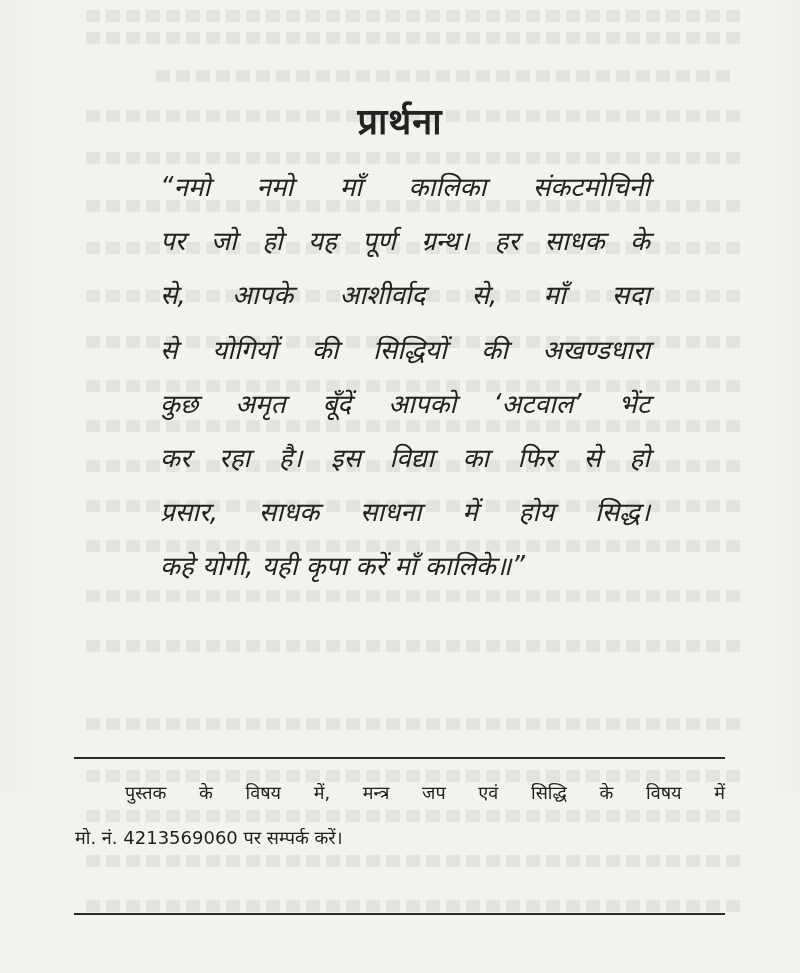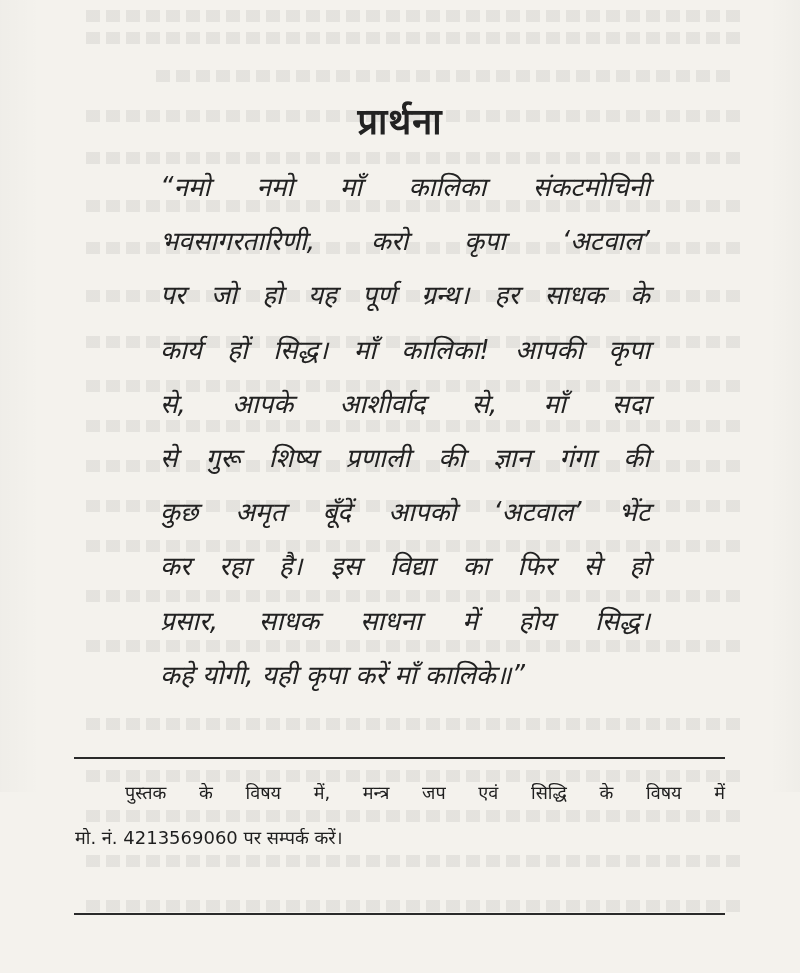--- a/index.html
+++ b/index.html
@@ -120,25 +120,23 @@
   <div class="bleed" style="top:718px;"></div>
   <div class="bleed" style="top:770px;"></div>
   <div class="bleed" style="top:810px;"></div>
   <div class="bleed" style="top:855px;"></div>
   <div class="bleed" style="top:900px;"></div>
 
   <h1 class="title">प्रार्थना</h1>
 
   <div class="prayer">
     <div class="line">“नमो नमो माँ कालिका संकटमोचिनी</div>
-    <div class="line">भवसागरतारिणी, करो कृपा ‘अटवाल’</div>
     <div class="line">पर जो हो यह पूर्ण ग्रन्थ। हर साधक के</div>
-    <div class="line">कार्य हों सिद्ध। माँ कालिका! आपकी कृपा</div>
     <div class="line">से, आपके आशीर्वाद से, माँ सदा</div>
-    <div class="line">से गुरू शिष्य प्रणाली की ज्ञान गंगा की</div>
+    <div class="line">से योगियों की सिद्धियों की अखण्डधारा</div>
     <div class="line">कुछ अमृत बूँदें आपको ‘अटवाल’ भेंट</div>
     <div class="line">कर रहा है। इस विद्या का फिर से हो</div>
     <div class="line">प्रसार, साधक साधना में होय सिद्ध।</div>
     <div class="line" style="text-align-last:left; text-align:right;">कहे योगी, यही कृपा करें माँ कालिके॥”</div>
   </div>
 
   <div class="rule top"></div>
 
   <div class="note">
     <div class="line justify indent">पुस्तक के विषय में, मन्त्र जप एवं सिद्धि के विषय में</div>

